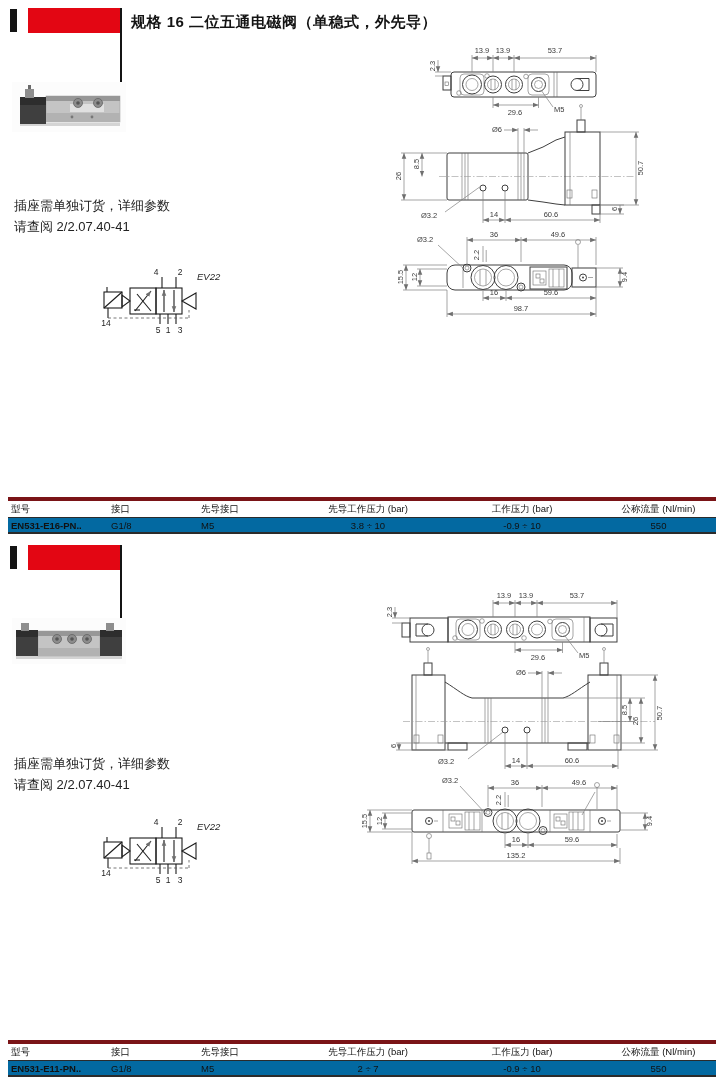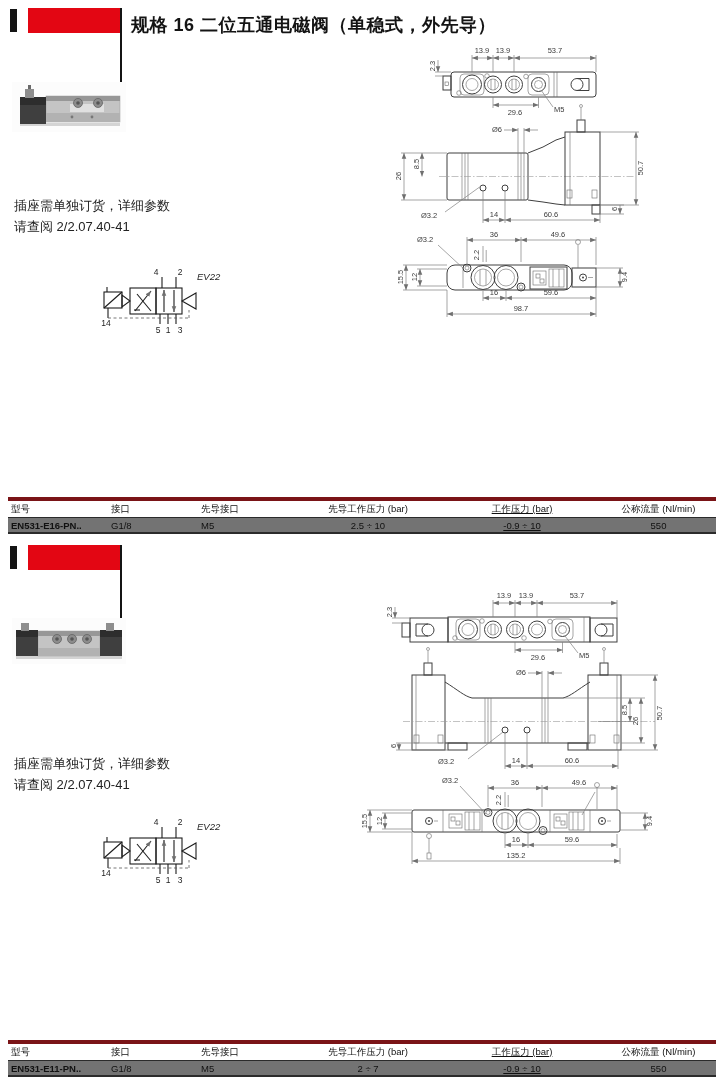--- a/index.html
+++ b/index.html
@@ -3,29 +3,29 @@
 <meta charset="utf-8">
 <style>
   * { margin:0; padding:0; box-sizing:border-box; }
   html,body { background:#ffffff; }
   body { width:724px; font-family:"Liberation Sans","DejaVu Sans",sans-serif; }
   .page { position:relative; width:724px; height:1077px; background:#fff; overflow:hidden; }
   .abs { position:absolute; }
   .sec-tick { width:7px; height:23px; background:#141414; }
   .sec-red { width:93px; height:25px; background:#e30613; }
   .sec-vline { width:2px; background:#141414; }
-  .sec-title { font-size:18px; font-weight:bold; color:#141414; letter-spacing:0.5px; white-space:nowrap; }
+  .sec-title { font-size:15px; font-weight:bold; color:#141414; letter-spacing:0.5px; white-space:nowrap; }
   .note { font-size:13px; color:#222; line-height:1.6; white-space:nowrap; }
   .spec-table { left:8px; width:708px; }
   .tbar { height:4px; background:#7a1417; }
   .thead { display:flex; align-items:center; height:17px; border-bottom:1.5px solid #2b2b2b; }
-  .trow  { display:flex; align-items:center; height:16px; background:#737373; border-bottom:2.5px solid #2b2b2b; }
+  .trow  { display:flex; align-items:center; height:16px; background:#0369a1; border-bottom:2.5px solid #2b2b2b; }
   .tc { font-size:9.5px; color:#111; padding:0 3px; white-space:nowrap; }
   .c1{width:100px;} .c2{width:90px;} .c3{width:95px;}
-  .c4{width:150px;text-align:center;} .c5{width:158px;text-align:center;text-decoration:underline;} .c6{width:115px;text-align:center;}
+  .c4{width:150px;text-align:center;} .c5{width:158px;text-align:center;} .c6{width:115px;text-align:center;}
   .model { font-weight:bold; }
   svg { display:block; }
   svg text { font-size:7.5px; fill:#3a3a3a; font-family:"Liberation Sans","DejaVu Sans",sans-serif; }
   text.mid { text-anchor:middle; }
   text.end { text-anchor:end; }
   .out  { stroke:#3f3f3f; stroke-width:1; fill:none; }
   .thin { stroke:#6a6a6a; stroke-width:0.6; fill:none; }
   .dim  { stroke:#808080; stroke-width:0.7; fill:none; }
   .arr  { marker-start:url(#da); marker-end:url(#da); }
   .arrE { marker-end:url(#da); }
@@ -287,21 +287,21 @@
       <div class="tc c2">接口</div>
       <div class="tc c3">先导接口</div>
       <div class="tc c4">先导工作压力 (bar)</div>
       <div class="tc c5">工作压力 (bar)</div>
       <div class="tc c6">公称流量 (Nl/min)</div>
     </div>
     <div class="trow">
       <div class="tc c1 model">EN531-E16-PN..</div>
       <div class="tc c2">G1/8</div>
       <div class="tc c3">M5</div>
-      <div class="tc c4">2.5 ÷ 10</div>
+      <div class="tc c4">3.8 ÷ 10</div>
       <div class="tc c5">-0.9 ÷ 10</div>
       <div class="tc c6">550</div>
     </div>
   </div>
 
   <div class="abs sec-tick" style="left:10px;top:546px"></div>
   <div class="abs sec-red" style="left:28px;top:545px"></div>
   <div class="abs sec-vline" style="left:120px;top:545px;height:106px"></div>
 
   <svg class="abs" style="left:12px;top:618px" width="114" height="46" viewBox="0 0 114 46">

